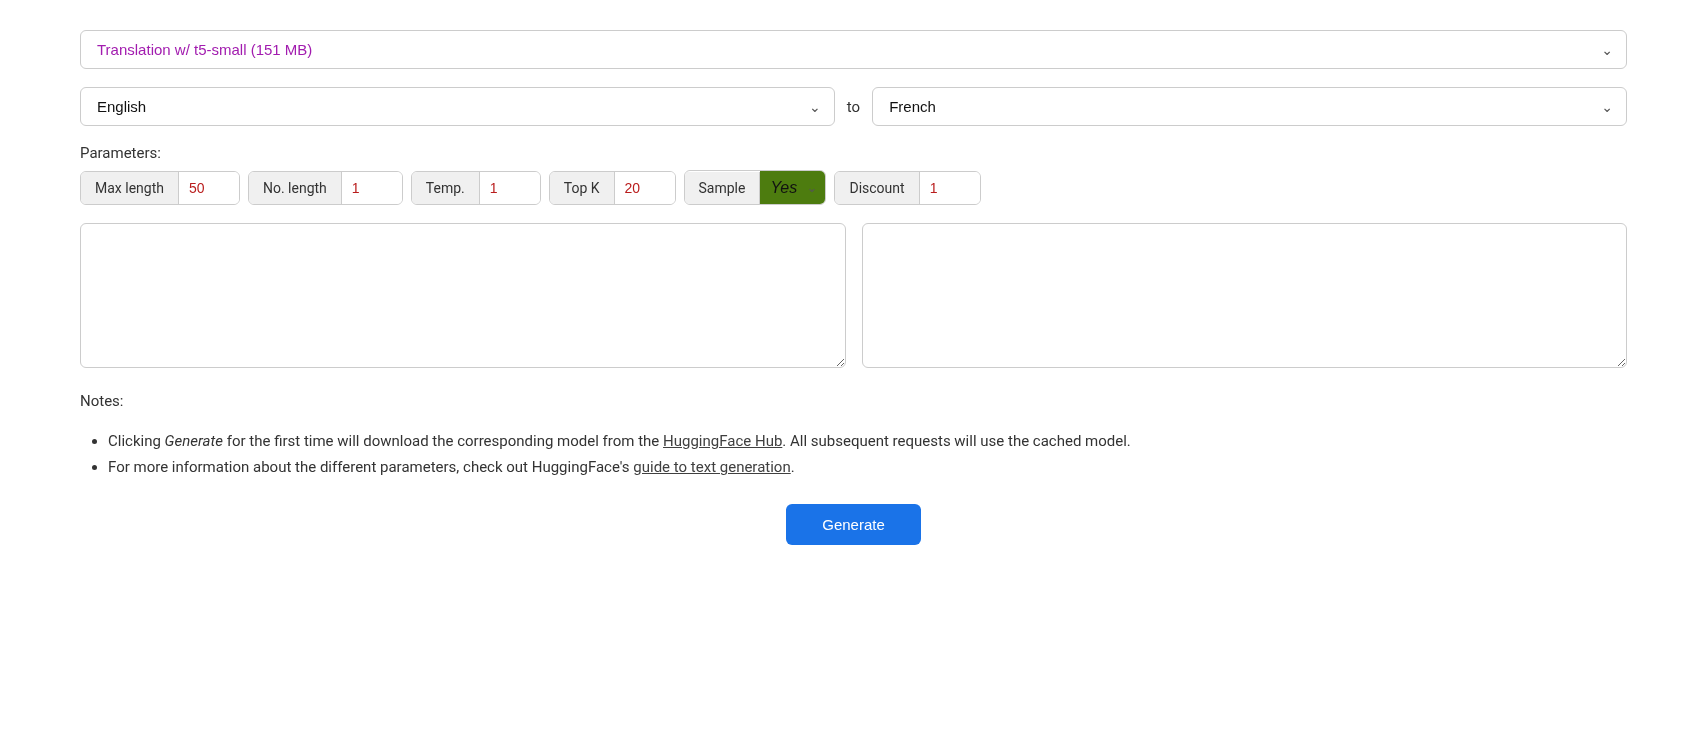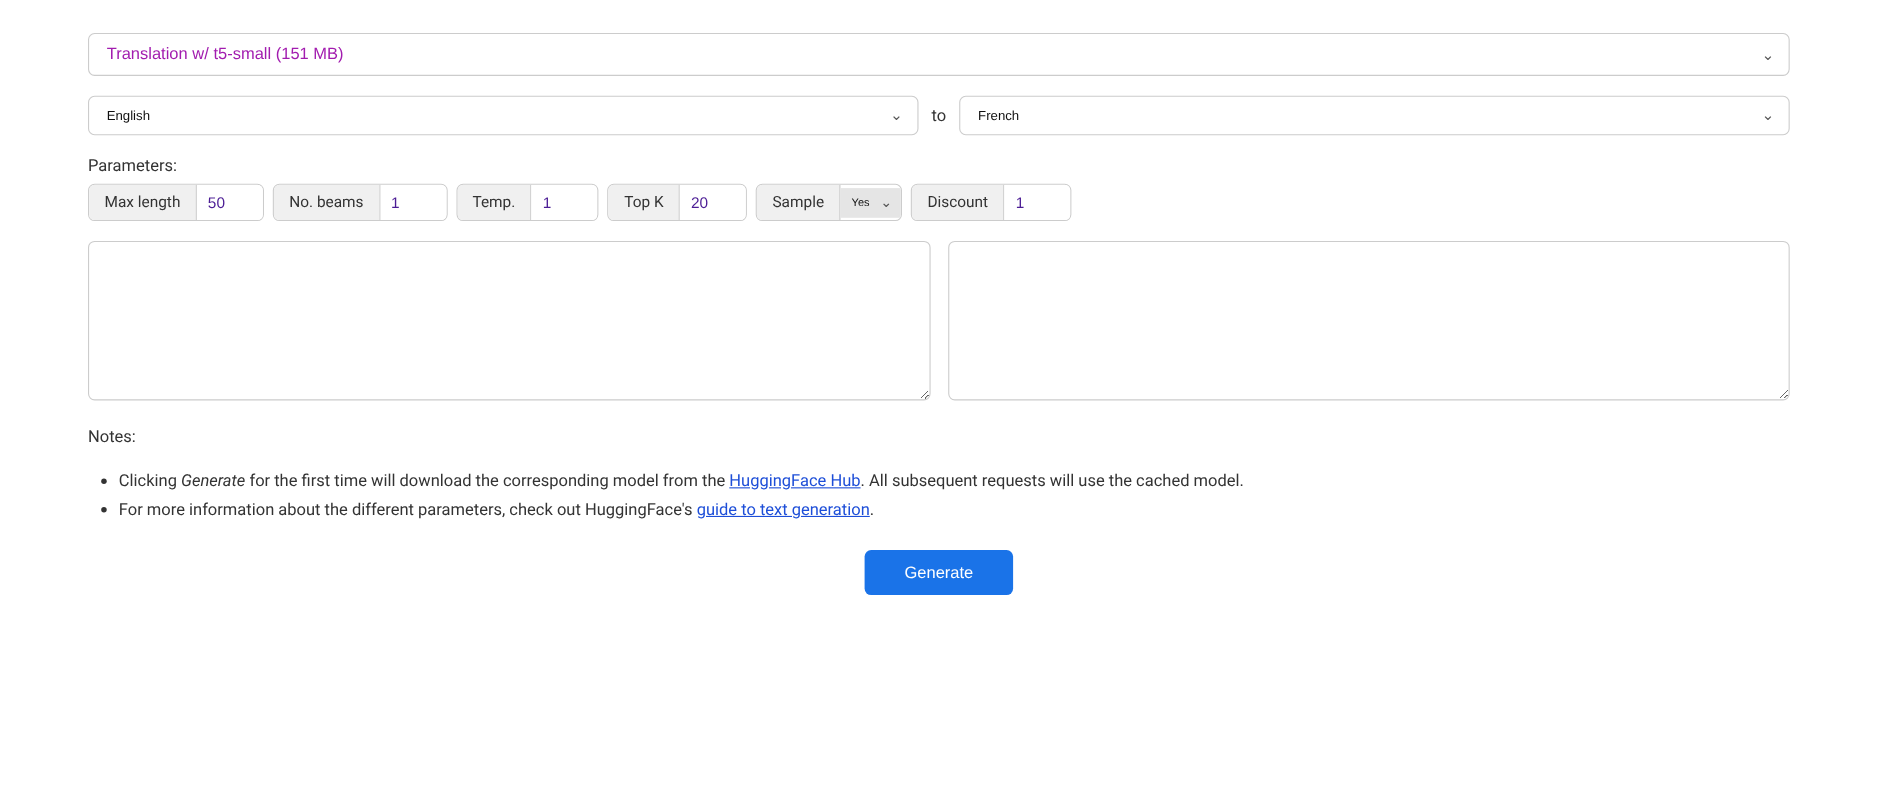--- a/index.html
+++ b/index.html
@@ -67,21 +67,21 @@
     .lang-select-wrapper {
       position: relative;
       flex: 1;
     }
 
     .lang-select {
       width: 100%;
       padding: 10px 16px;
       border: 1px solid #ccc;
       border-radius: 6px;
-      font-size: 12px;
+      font-size: 15px;
       appearance: none;
       background: #fff;
       cursor: pointer;
       color: #111;
     }
 
     .to-label {
       font-size: 15px;
       color: #333;
       white-space: nowrap;
@@ -115,34 +115,35 @@
       border-right: 1px solid #ccc;
       white-space: nowrap;
     }
 
     .param-input {
       border: none;
       outline: none;
       padding: 8px 10px;
       font-size: 14px;
       width: 60px;
-      color: #4c1d95;
+      color: #b91c1c;
       background: #fff;
     }
 
     .param-select {
       border: none;
       outline: none;
       padding: 8px 10px;
-      font-size: 10px;
+      font-size: 16px;
       color: #111;
-      background: #e5e5e5;
+      background: #4d7c0f;
       cursor: pointer;
       appearance: none;
       padding-right: 28px;
+      font-style: italic;
     }
 
     .param-select-wrapper {
       position: relative;
       display: flex;
       align-items: center;
     }
 
     .param-select-chevron {
       position: absolute;
@@ -186,21 +187,21 @@
       padding-left: 28px;
       line-height: 1.7;
     }
 
     .notes-list li {
       font-size: 15px;
       color: #333;
     }
 
     .notes-list a {
-      color: #1d4ed8;
+      color: #404040;
     }
 
     .generate-section {
       display: flex;
       justify-content: center;
     }
 
     .generate-btn {
       background: #1a73e8;
       color: #fff;
@@ -251,21 +252,21 @@
 <div class="parameters-section">
   <div class="section-label">Parameters:</div>
   <div class="parameters-row">
 
     <div class="param-group">
       <span class="param-label">Max length</span>
       <input class="param-input" type="number" value="50" style="">
     </div>
 
     <div class="param-group">
-      <span class="param-label">No. beams</span>
+      <span class="param-label">No. length</span>
       <input class="param-input" type="number" value="1" style="">
     </div>
 
     <div class="param-group">
       <span class="param-label">Temp.</span>
       <input class="param-input" type="number" value="1" style="">
     </div>
 
     <div class="param-group">
       <span class="param-label">Top K</span>

